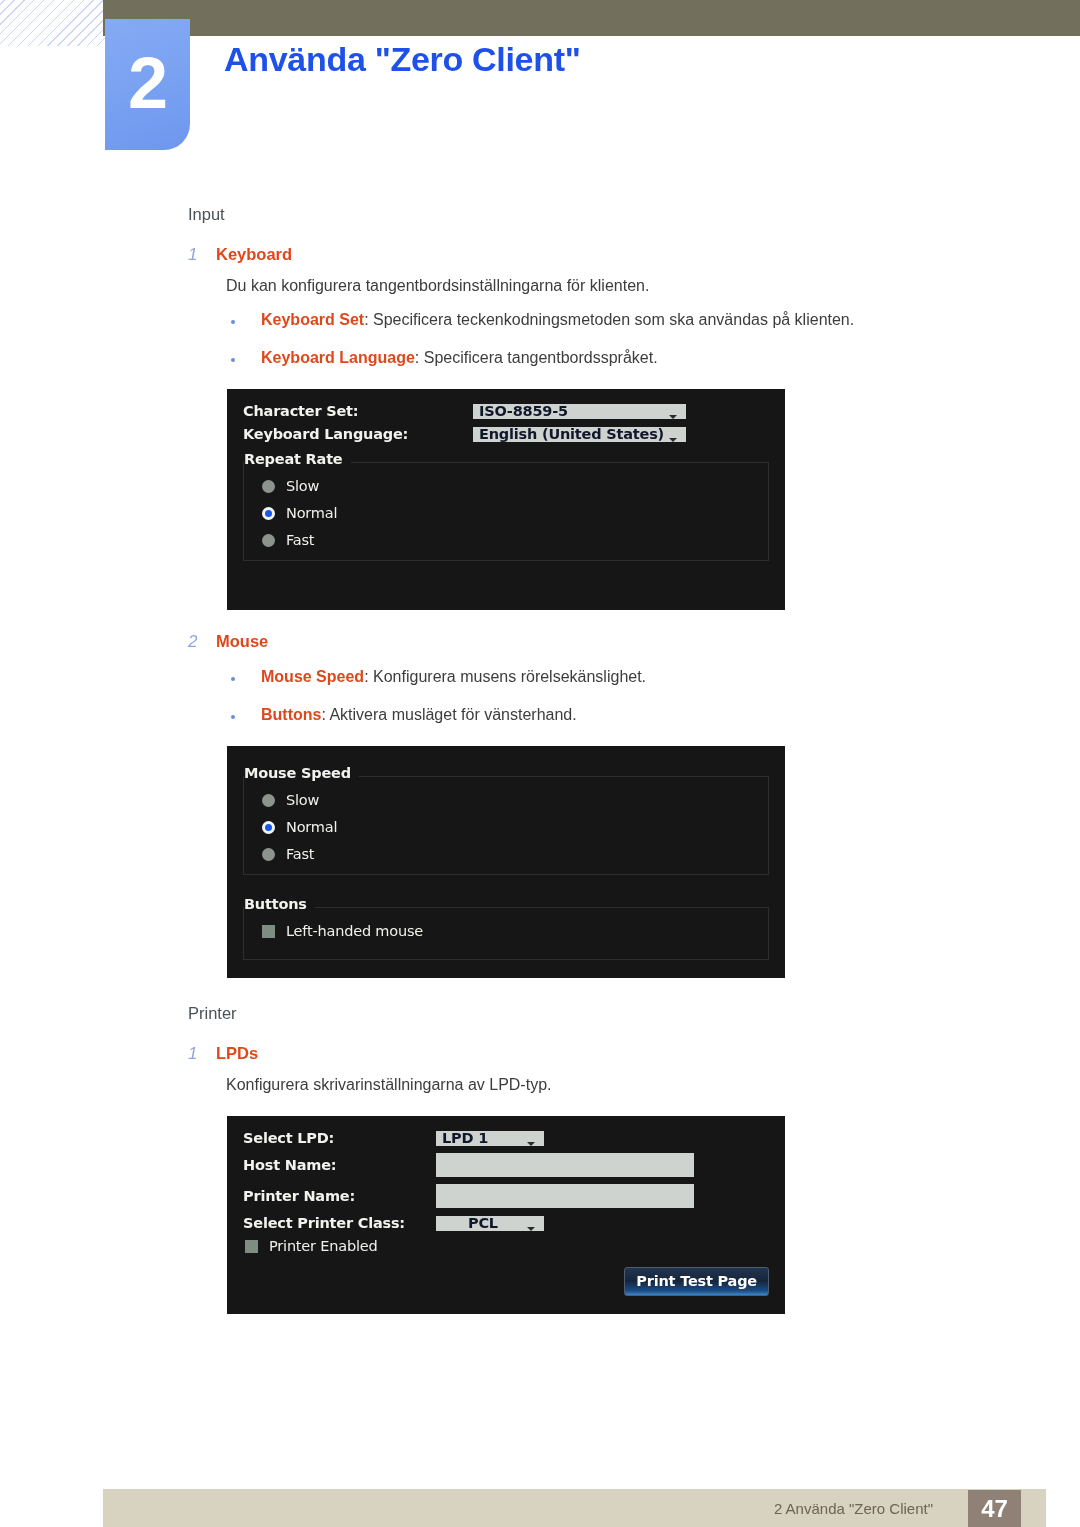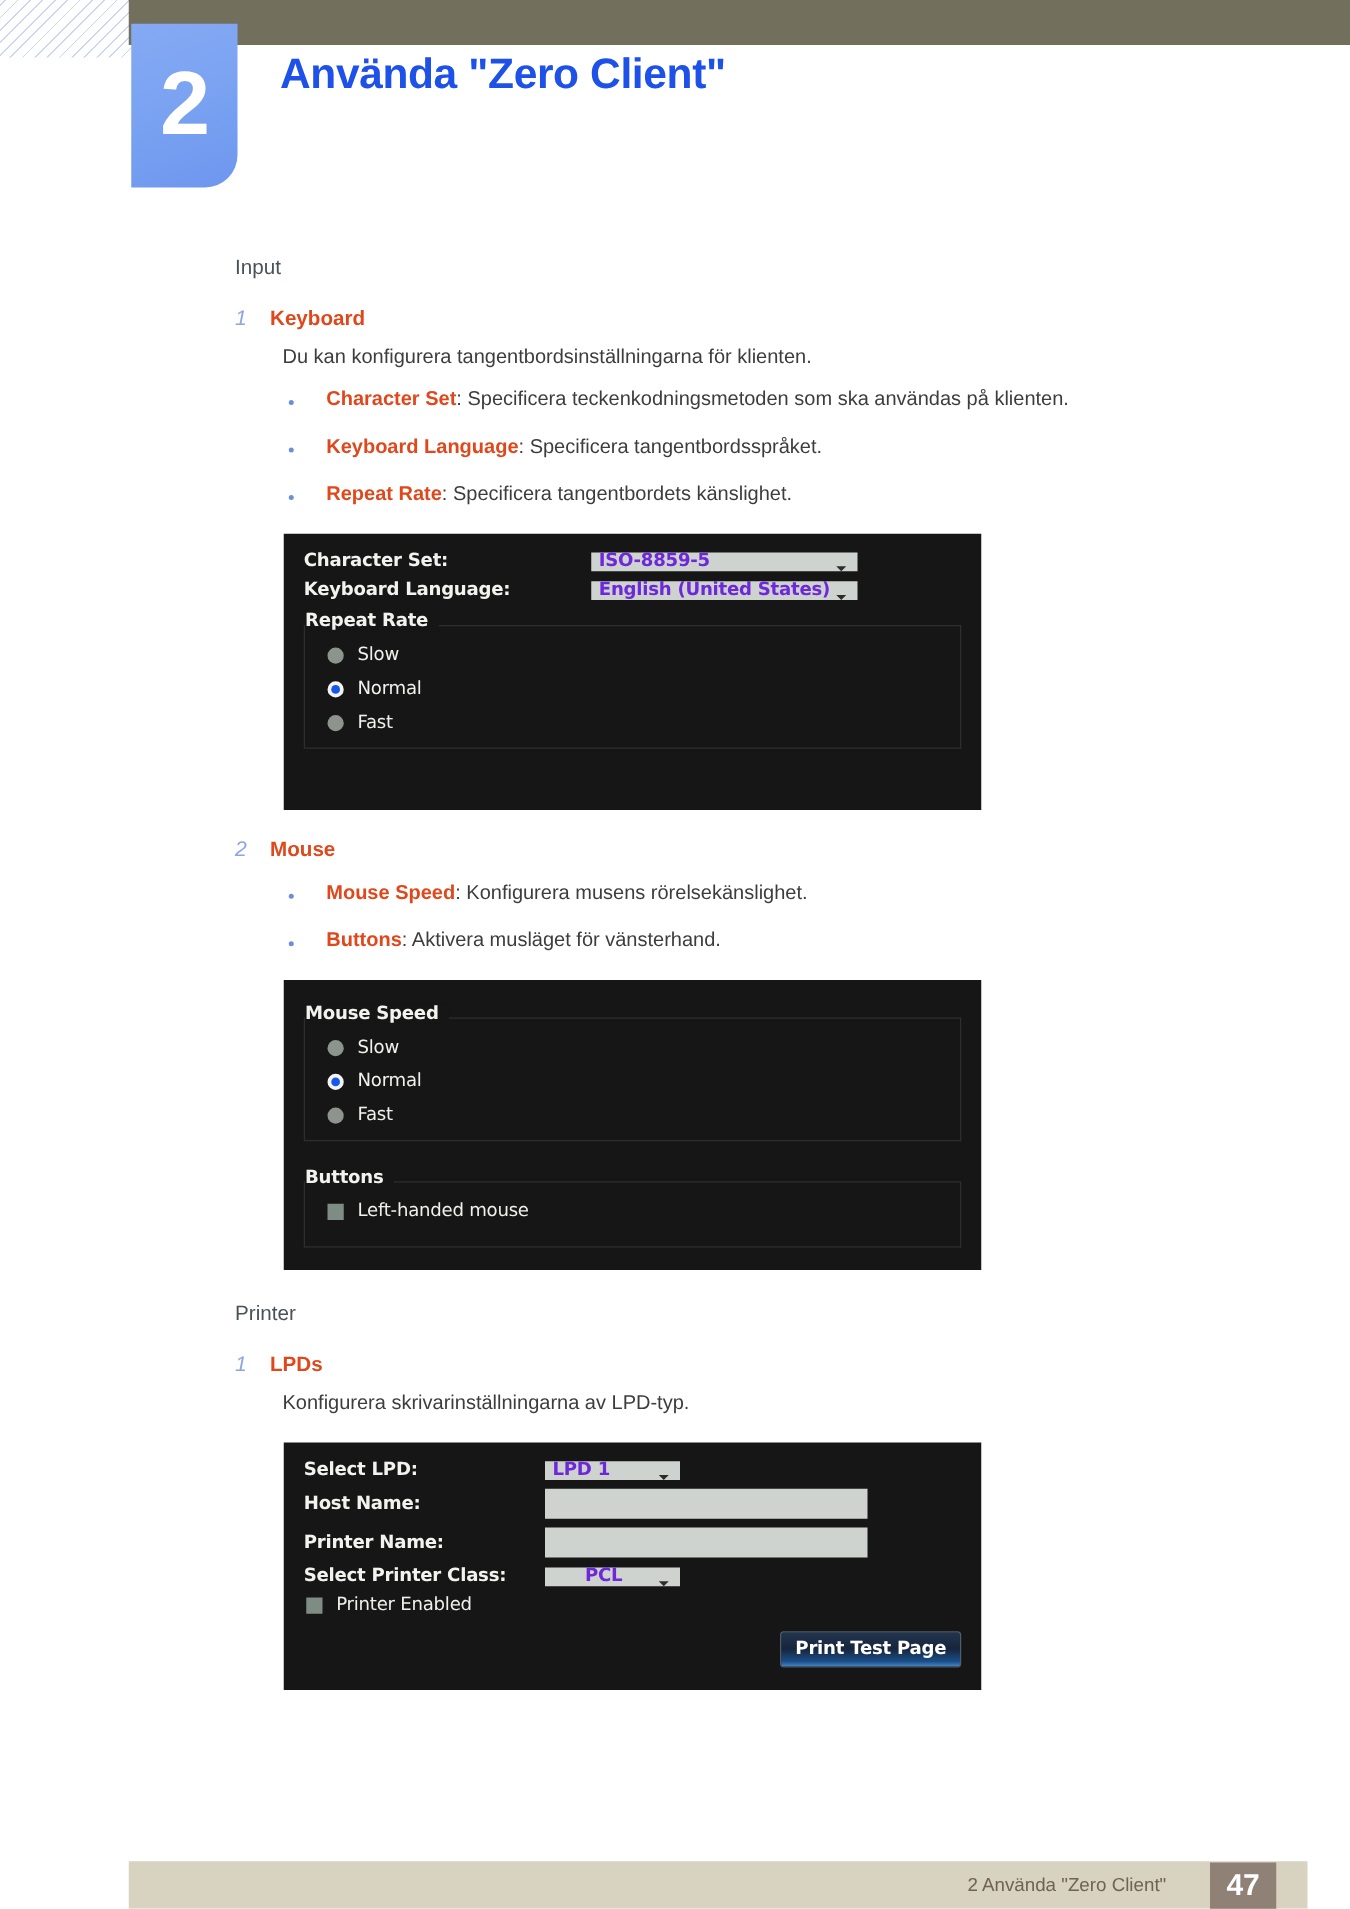--- a/index.html
+++ b/index.html
@@ -139,21 +139,21 @@
     font-size: 14.5px;
     font-weight: bold;
     letter-spacing: -0.2px;
     color: #f2f2ee;
   }
   .lbl-w1 { width: 202px; flex: 0 0 202px; }
   .lbl-w2 { width: 165px; flex: 0 0 165px; }
 
   .select {
     background: #cfd3cf;
-    color: #6d28d9;
+    color: #0f172a;
     font-size: 14.5px;
     font-weight: bold;
     letter-spacing: -0.2px;
     height: 15px;
     line-height: 25px;
     padding: 0 6px;
     position: relative;
     box-sizing: border-box;
     display: flex;
     align-items: center;
@@ -291,23 +291,22 @@
 <div class="content">
 
   <div class="section-head">Input</div>
 
   <div class="numbered">
     <span class="num">1</span>
     <span class="htxt">Keyboard</span>
   </div>
   <div class="para">Du kan konfigurera tangentbordsinställningarna för klienten.</div>
   <ul class="bullets">
-    <li><span class="term">Character Set</span><span>: Specificera teckenkodningsmetoden som ska användas på klienten.</span></li>
+    <li><span class="term">Keyboard Set</span><span>: Specificera teckenkodningsmetoden som ska användas på klienten.</span></li>
     <li><span class="term">Keyboard Language</span><span>: Specificera tangentbordsspråket.</span></li>
-    <li><span class="term">Repeat Rate</span><span>: Specificera tangentbordets känslighet.</span></li>
   </ul>
 
   <div class="panel panel-kbd">
     <div class="row">
       <span class="lbl lbl-w1">Character Set:</span>
       <div class="select sel-charset">
         <span>ISO-8859-5</span>
         <span class="caret"></span>
       </div>
     </div>

